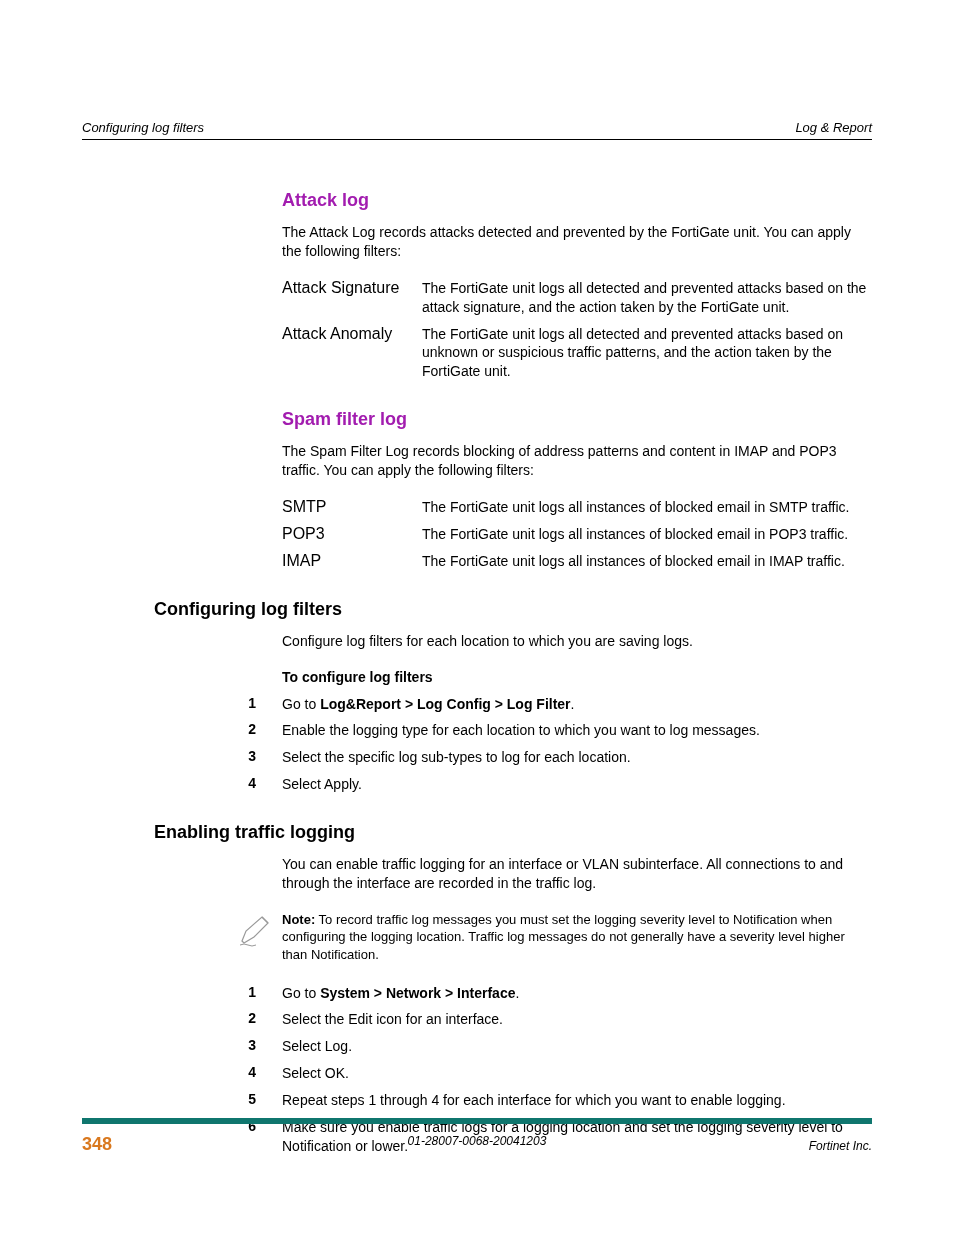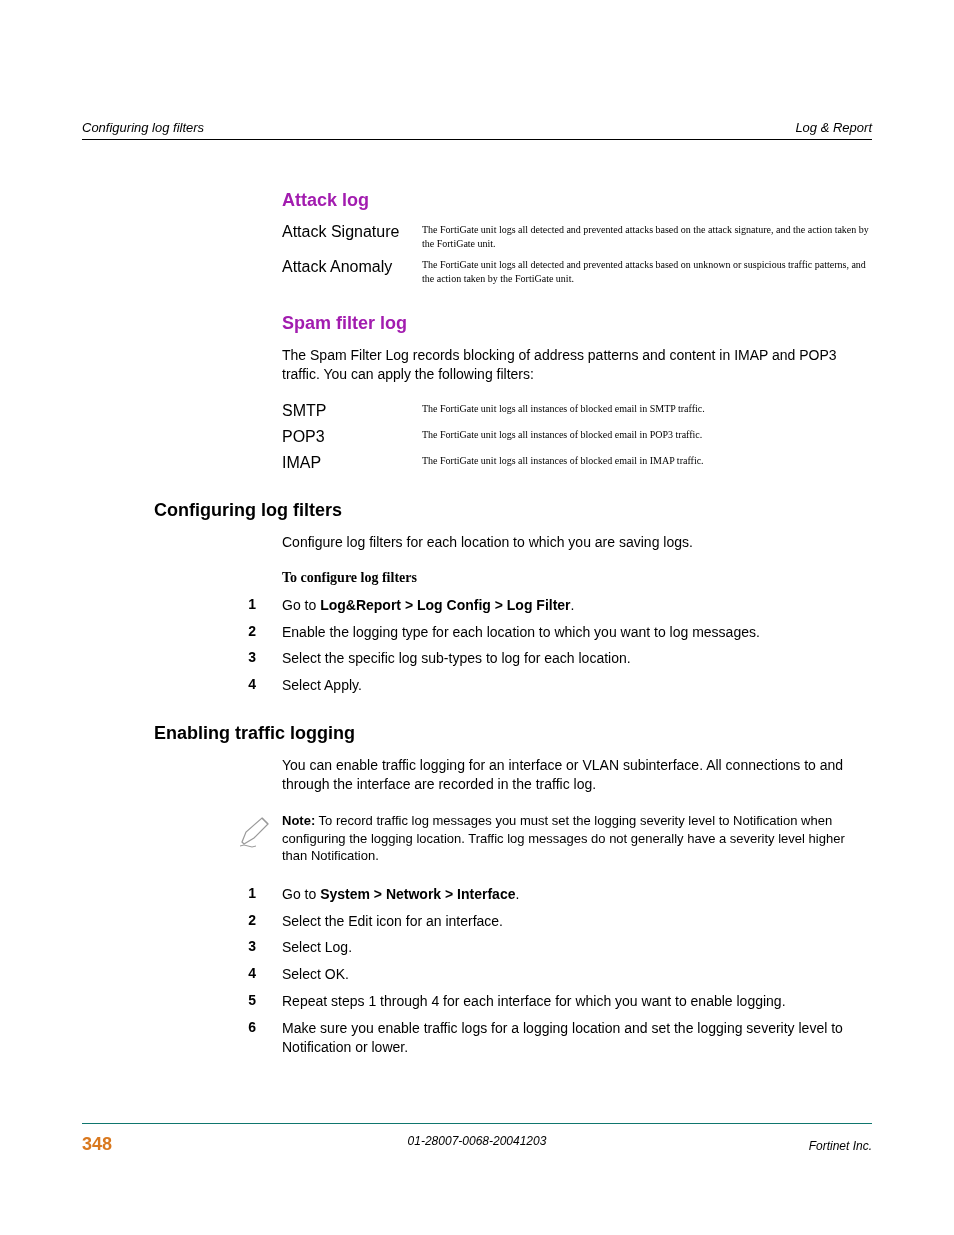--- a/index.html
+++ b/index.html
@@ -58,30 +58,28 @@
       display: flex;
       margin-bottom: 8px;
     }
     .filter-label {
       font-weight: normal;
       font-size: 16px;
       width: 140px;
       flex-shrink: 0;
     }
     .filter-desc {
-      font-size: 10px;
+      font-size: 14px;
       line-height: 1.35;
       flex: 1;
-      font-family: Liberation Serif, serif;
     }
     .subhead {
       font-weight: bold;
       font-size: 14px;
       margin-bottom: 10px;
-      font-family: Liberation Serif, serif;
     }
     .step-list {
       list-style: none;
       margin-bottom: 28px;
     }
     .step-row {
       display: flex;
       margin-bottom: 8px;
     }
     .step-num {
@@ -117,21 +115,21 @@
       line-height: 1.35;
     }
     .note-text .bold {
       font-weight: bold;
     }
     .footer {
       position: absolute;
       bottom: 80px;
       left: 82px;
       right: 82px;
-      border-top: 1px solid #0f766e;
+      border-top: 6px solid #0f766e;
       padding-top: 10px;
       display: flex;
       justify-content: space-between;
       align-items: baseline;
     }
     .page-num {
       color: #d9781e;
       font-weight: bold;
       font-size: 18px;
     }
@@ -153,20 +151,21 @@
 <div class="page">
   <div class="header-row">
     <span>Configuring log filters</span>
     <span>Log &amp; Report</span>
   </div>
 
   <div class="content">
     <div class="content-inner">
 
       <h2 class="section-title">Attack log</h2>
+      <p class="body-text">The Attack Log records attacks detected and prevented by the FortiGate unit. You can apply the following filters:</p>
 
       <div class="filter-table">
         <div class="filter-row">
           <div class="filter-label">Attack Signature</div>
           <div class="filter-desc">The FortiGate unit logs all detected and prevented attacks based on the attack signature, and the action taken by the FortiGate unit.</div>
         </div>
         <div class="filter-row">
           <div class="filter-label">Attack Anomaly</div>
           <div class="filter-desc">The FortiGate unit logs all detected and prevented attacks based on unknown or suspicious traffic patterns, and the action taken by the FortiGate unit.</div>
         </div>

